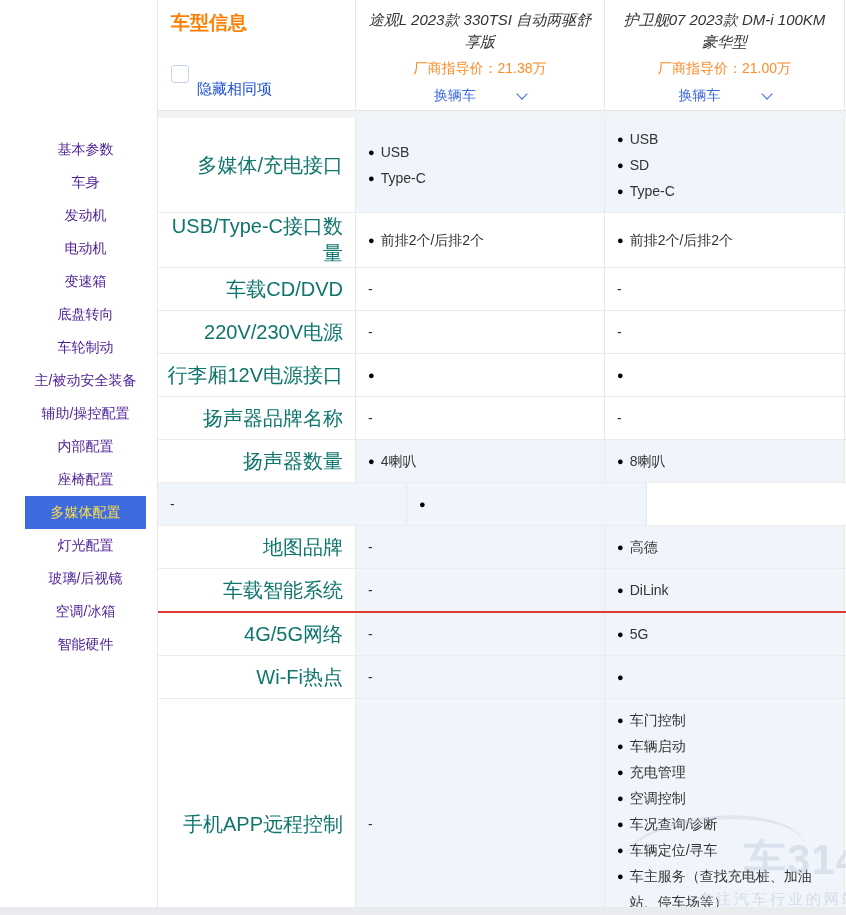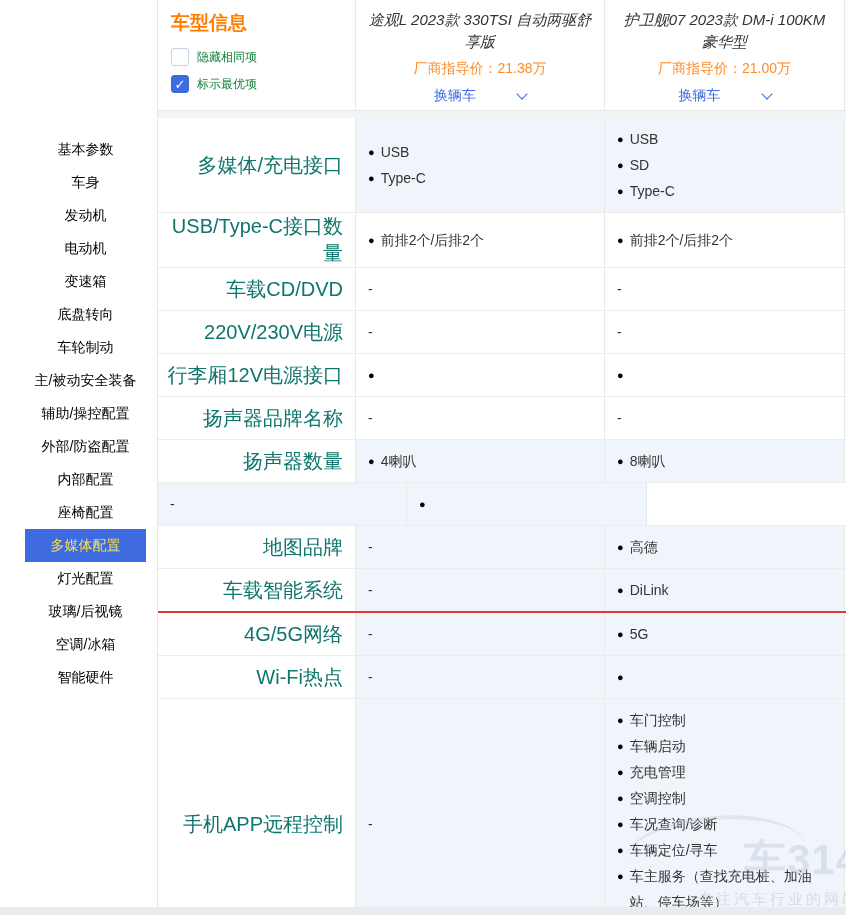--- a/index.html
+++ b/index.html
@@ -1,41 +1,41 @@
 <!DOCTYPE html>
 <html><head>
 <meta charset="utf-8">
 <style>
   html,body{margin:0;padding:0;background:#fff;}
   .page{position:relative;width:846px;height:915px;overflow:hidden;background:#fff;
         font-family:"Liberation Sans","DejaVu Sans",sans-serif;color:#333;}
 
   
   .sidebar{position:absolute;left:25px;top:133px;width:121px;}
-  .sb-item{height:33px;line-height:33px;text-align:center;font-size:14px;color:#000000;cursor:pointer;}
+  .sb-item{height:33px;line-height:33px;text-align:center;font-size:14px;color:#4c1d95;cursor:pointer;}
   .sb-item.active{background:#3e6be0;color:#fde047;}
 
   
   .table-area{position:absolute;left:157px;top:0;width:689px;}
   .thead{display:flex;height:110px;border-bottom:1px solid #e7e7e7;border-left:1px solid #e7e7e7;}
   .band{height:7px;background:#f2f3f5;border-left:1px solid #e7e7e7;}
   .cell{box-sizing:border-box;border-right:1px solid #e9e9e9;}
   .col-label{width:198px;flex:0 0 198px;}
   .col-v1{width:249px;flex:0 0 249px;}
   .col-v2{width:240px;flex:0 0 240px;}
 
   
   .h-info{padding:10px 0 0 13px;}
   .h-title{font-size:19px;font-weight:bold;color:#ff7e00;margin-bottom:12px;}
   .cb-row{display:flex;align-items:center;margin-bottom:9px;cursor:pointer;}
   .cb{width:18px;height:18px;box-sizing:border-box;border:1px solid #c6d2ea;border-radius:3px;
       background:#fff;margin-right:8px;display:flex;align-items:center;justify-content:center;
       font-size:13px;color:#fff;}
   .cb.checked{background:#3e6be0;border-color:#3e6be0;}
-  .cb-label{font-size:12px;color:#15803d;}
+  .cb-label{font-size:15px;color:#1d4ed8;margin-top:32px;}
   .h-car{display:flex;flex-direction:column;align-items:center;padding:9px 10px 0 10px;text-align:center;}
   .car-name{font-size:15px;line-height:22px;color:#333;font-style:italic;}
   .car-price{margin-top:7px;font-size:14px;color:#ff8c28;}
   .car-change{margin-top:9px;font-size:14px;color:#3e6be0;cursor:pointer;display:flex;align-items:center;gap:36px;}
   .chev{display:inline-block;width:7px;height:7px;border-right:1px solid #3e6be0;border-bottom:1px solid #3e6be0;
         transform:rotate(45deg);margin-left:6px;margin-top:-4px;}
 
   
   .tbody{border-left:1px solid #e7e7e7;}
   .trow{display:flex;border-bottom:1px solid #ececec;}
@@ -66,21 +66,20 @@
   <nav class="sidebar">
       <div class="sb-item">基本参数</div>
       <div class="sb-item">车身</div>
       <div class="sb-item">发动机</div>
       <div class="sb-item">电动机</div>
       <div class="sb-item">变速箱</div>
       <div class="sb-item">底盘转向</div>
       <div class="sb-item">车轮制动</div>
       <div class="sb-item">主/被动安全装备</div>
       <div class="sb-item">辅助/操控配置</div>
-      <div class="sb-item">外部/防盗配置</div>
       <div class="sb-item">内部配置</div>
       <div class="sb-item">座椅配置</div>
       <div class="sb-item active">多媒体配置</div>
       <div class="sb-item">灯光配置</div>
       <div class="sb-item">玻璃/后视镜</div>
       <div class="sb-item">空调/冰箱</div>
       <div class="sb-item">智能硬件</div>
     </nav>
 
   <div class="table-area">

